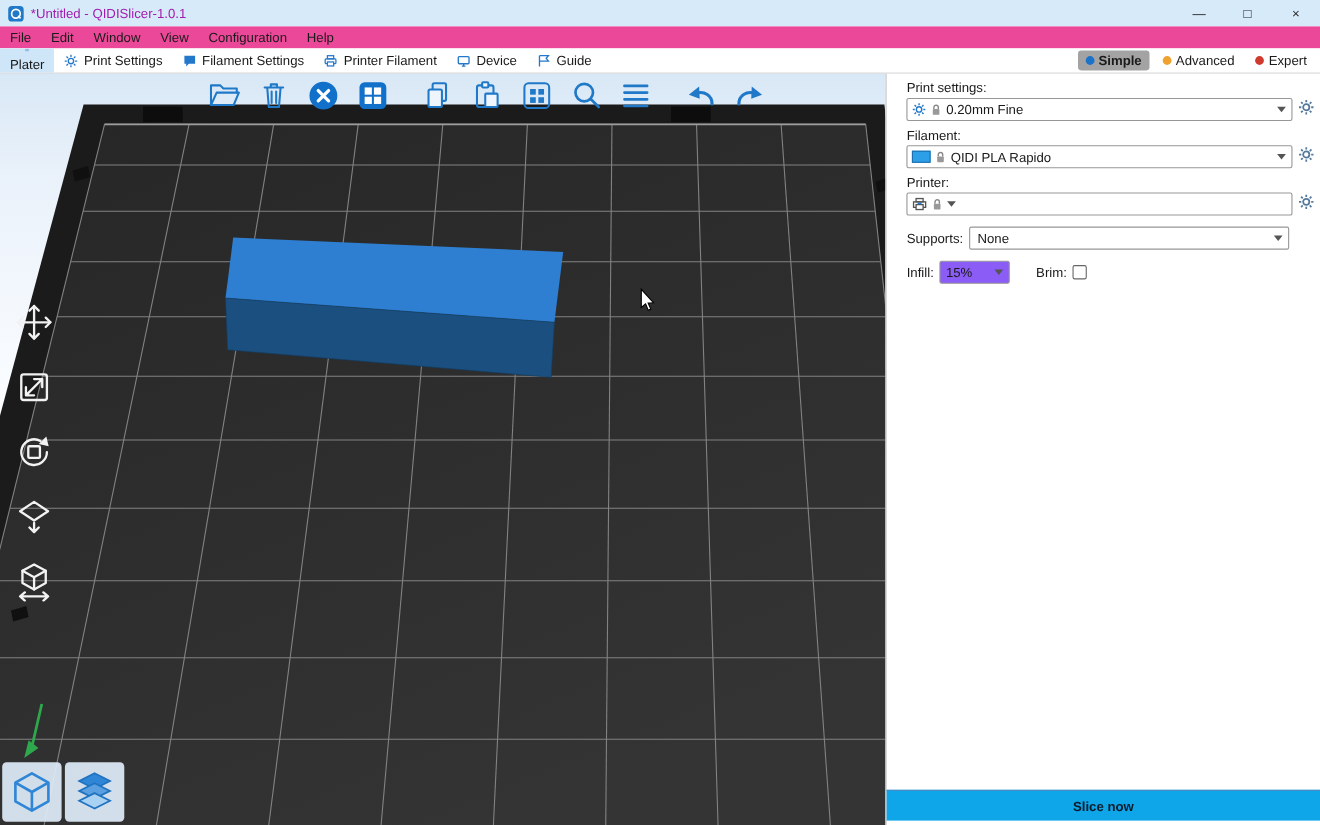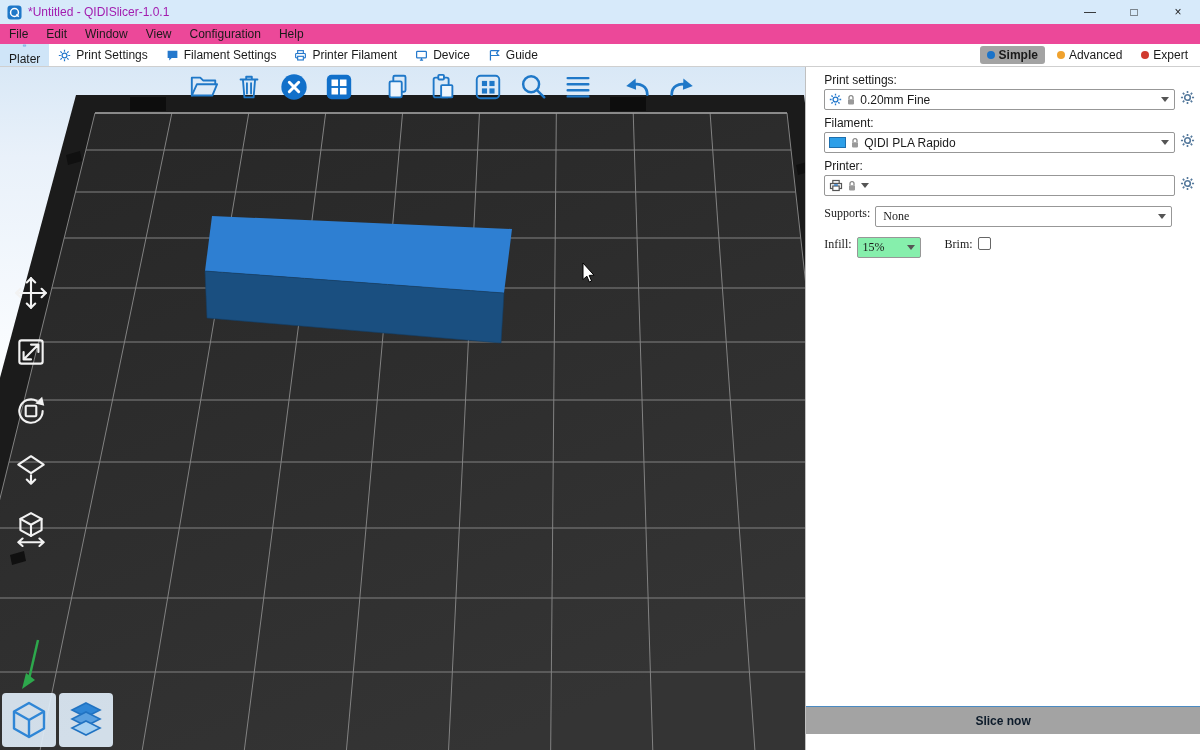--- a/index.html
+++ b/index.html
@@ -52,24 +52,24 @@
 
   
   .sidebar { width:416px; height:683px; background:#fff; border-left:1px solid #c0c0c0; position:relative;padding-left:12px; }
   .sb-label { margin:6px 6px 2px 6px; }
   .sb-row { display:flex; align-items:flex-start; margin:0 4px 0 6px; gap:4px; }
   .combo { flex:1; height:21px; border:1px solid #979797; border-radius:2px; background:#fff; display:flex; align-items:center; padding:0 3px 0 4px; gap:4px; overflow:hidden; }
   .combo .val { flex:1; white-space:nowrap; }
   .chev { width:0; height:0; border-left:4px solid transparent; border-right:4px solid transparent; border-top:5px solid #555; margin-right:2px; flex:none; }
   .gearbtn { width:17px; height:17px; flex:none; display:flex; align-items:center; justify-content:center; }
   .swatch { width:17px; height:11px; background:#2d9fe8; border:1px solid #1d6fae; flex:none; }
-  .inline-row { display:flex; margin:10px 6px 0 6px; gap:5px;font-family:Liberation Serif, serif; }
-  .combo-sm { height:21px; border:1px solid #979797; border-radius:2px; background:#86efac; display:flex; align-items:center; padding:0 3px 0 5px; gap:4px; }
+  .inline-row { display:flex; align-items:center; margin:10px 6px 0 6px; gap:5px; }
+  .combo-sm { height:21px; border:1px solid #979797; border-radius:2px; background:#8b5cf6; display:flex; align-items:center; padding:0 3px 0 5px; gap:4px; }
   .checkbox { width:13px; height:13px; border:1px solid #666; background:#fff; border-radius:2px; }
-  .slice-btn { position:absolute; left:0; right:0; bottom:16px; height:28px; background:#a3a3a3; border-top:1px solid #4a8ac2;
+  .slice-btn { position:absolute; left:0; right:0; bottom:4px; height:28px; background:#0ea5e9; border-top:1px solid #4a8ac2;
                display:flex; align-items:center; justify-content:center; font-weight:bold; color:#0d1b2a; }
   .supports-spacer { width:17px; flex:none; }
 </style>
 </head>
 <body>
 
 <div class="titlebar">
   <svg class="app-icon" viewBox="0 0 16 16">
     <rect x="0.5" y="0.5" width="15" height="15" rx="3.5" fill="#1f78c8"></rect>
     <circle cx="8" cy="8" r="4.2" fill="none" stroke="#fff" stroke-width="1.6"></circle>

